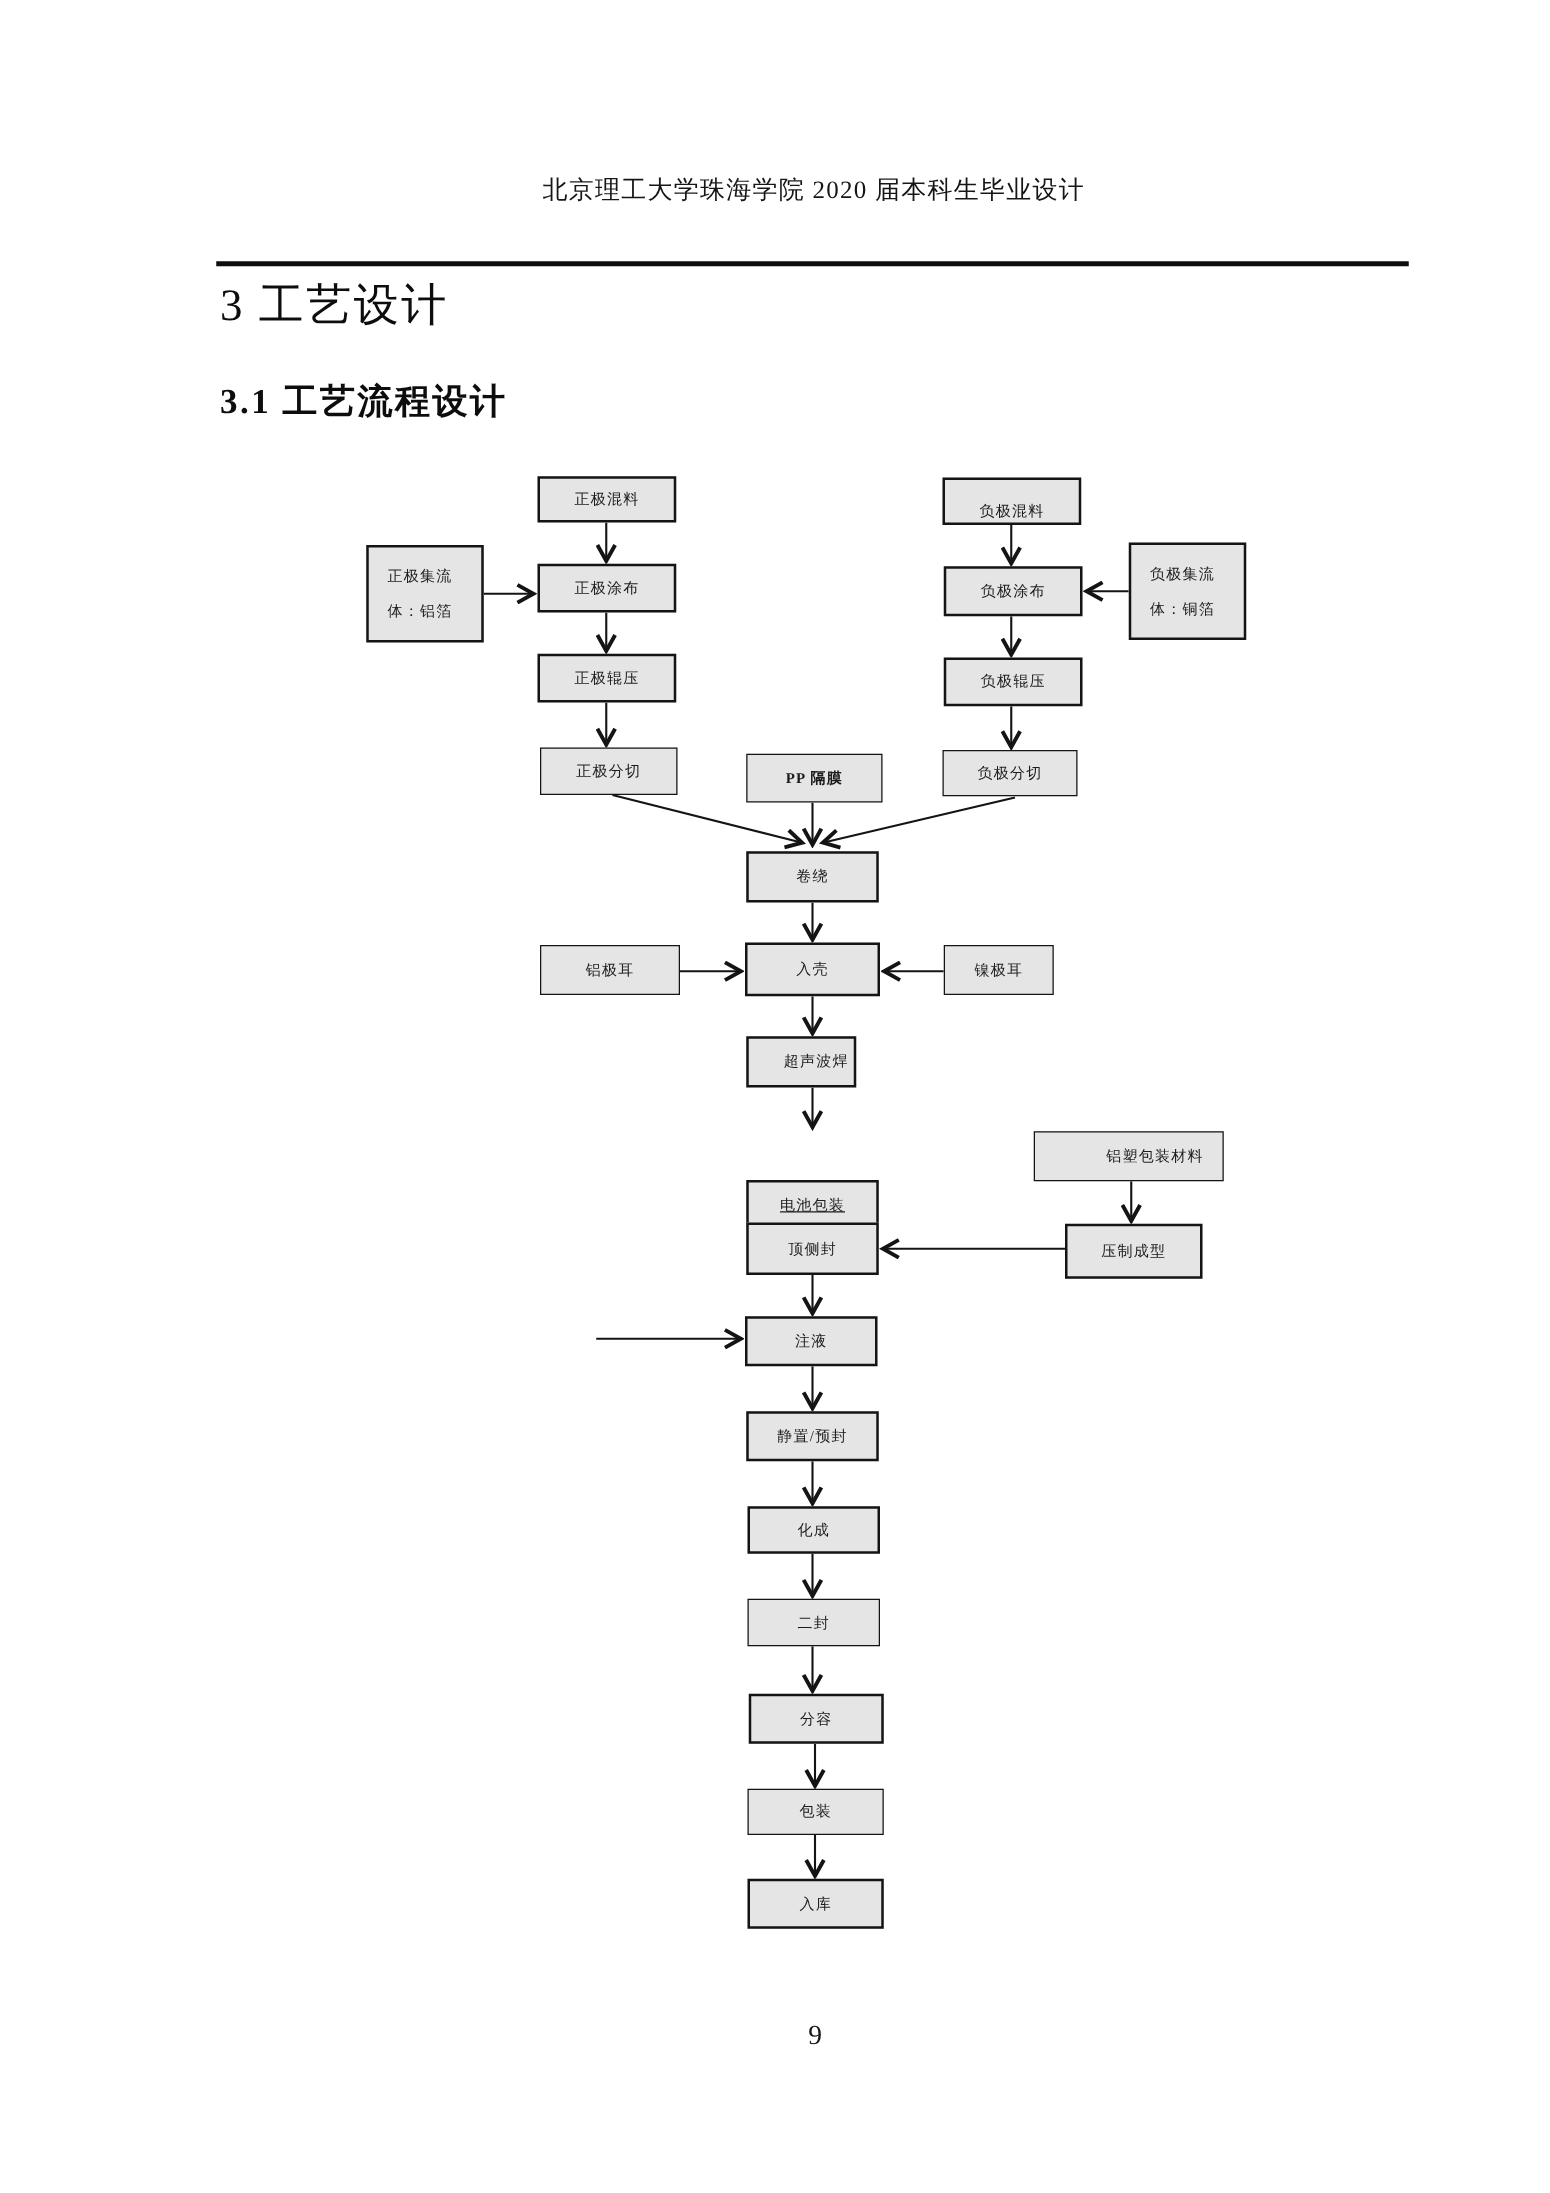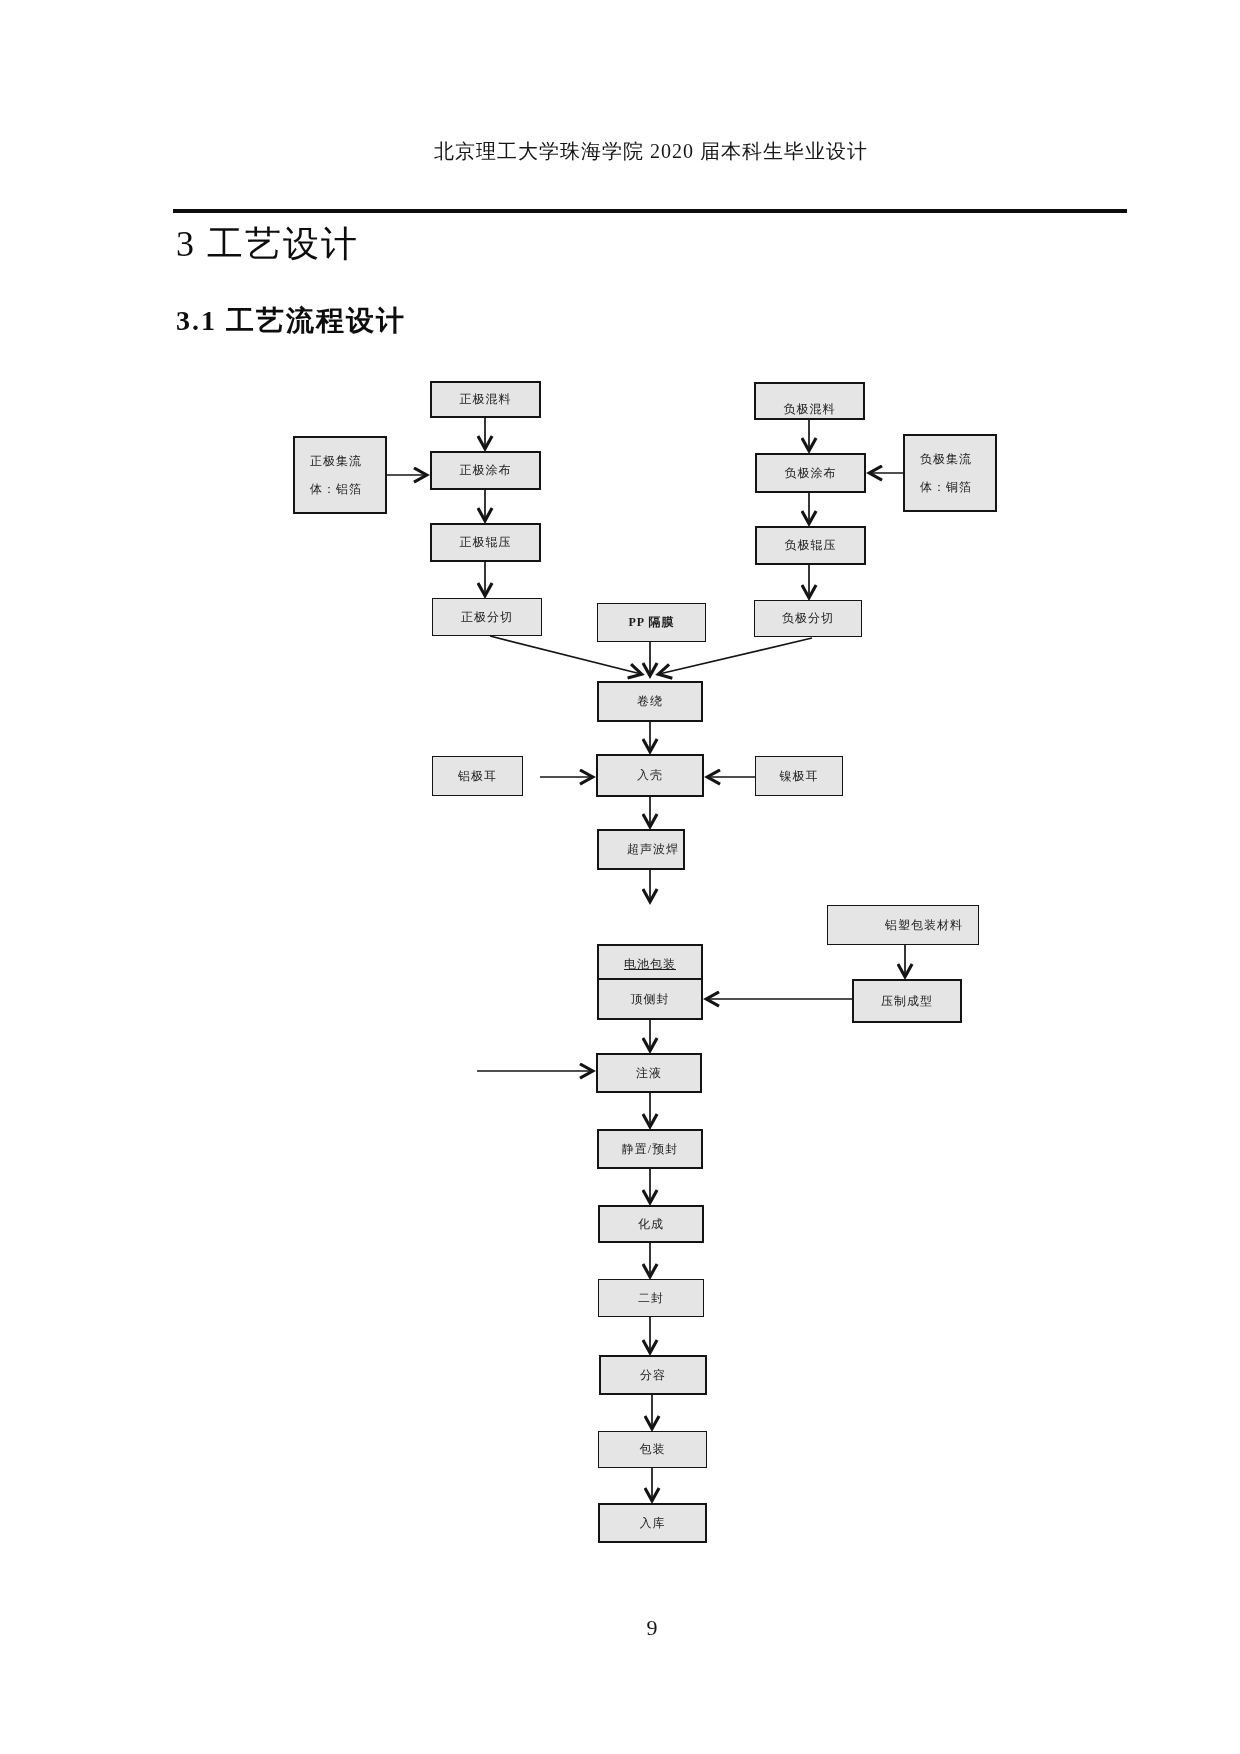--- a/index.html
+++ b/index.html
@@ -144,21 +144,21 @@
     <span>负极分切</span>
   </div>
 
   <div class="node thin" style="left:597px;top:603px;width:109px;height:39px;font-weight:bold;">
     <span>PP 隔膜</span>
   </div>
   <div class="node" style="left:597px;top:681px;width:106px;height:41px;">
     <span>卷绕</span>
   </div>
 
-  <div class="node thin" style="left:432px;top:756px;width:91px;height:40px;">
+  <div class="node thin" style="left:432px;top:756px;width:112px;height:40px;">
     <span>铝极耳</span>
   </div>
   <div class="node" style="left:596px;top:754px;width:108px;height:43px;border-width:2.5px;">
     <span>入壳</span>
   </div>
   <div class="node thin" style="left:755px;top:756px;width:88px;height:40px;">
     <span>镍极耳</span>
   </div>
 
   <div class="node" style="left:597px;top:829px;width:88px;height:41px;padding-left:24px;">

